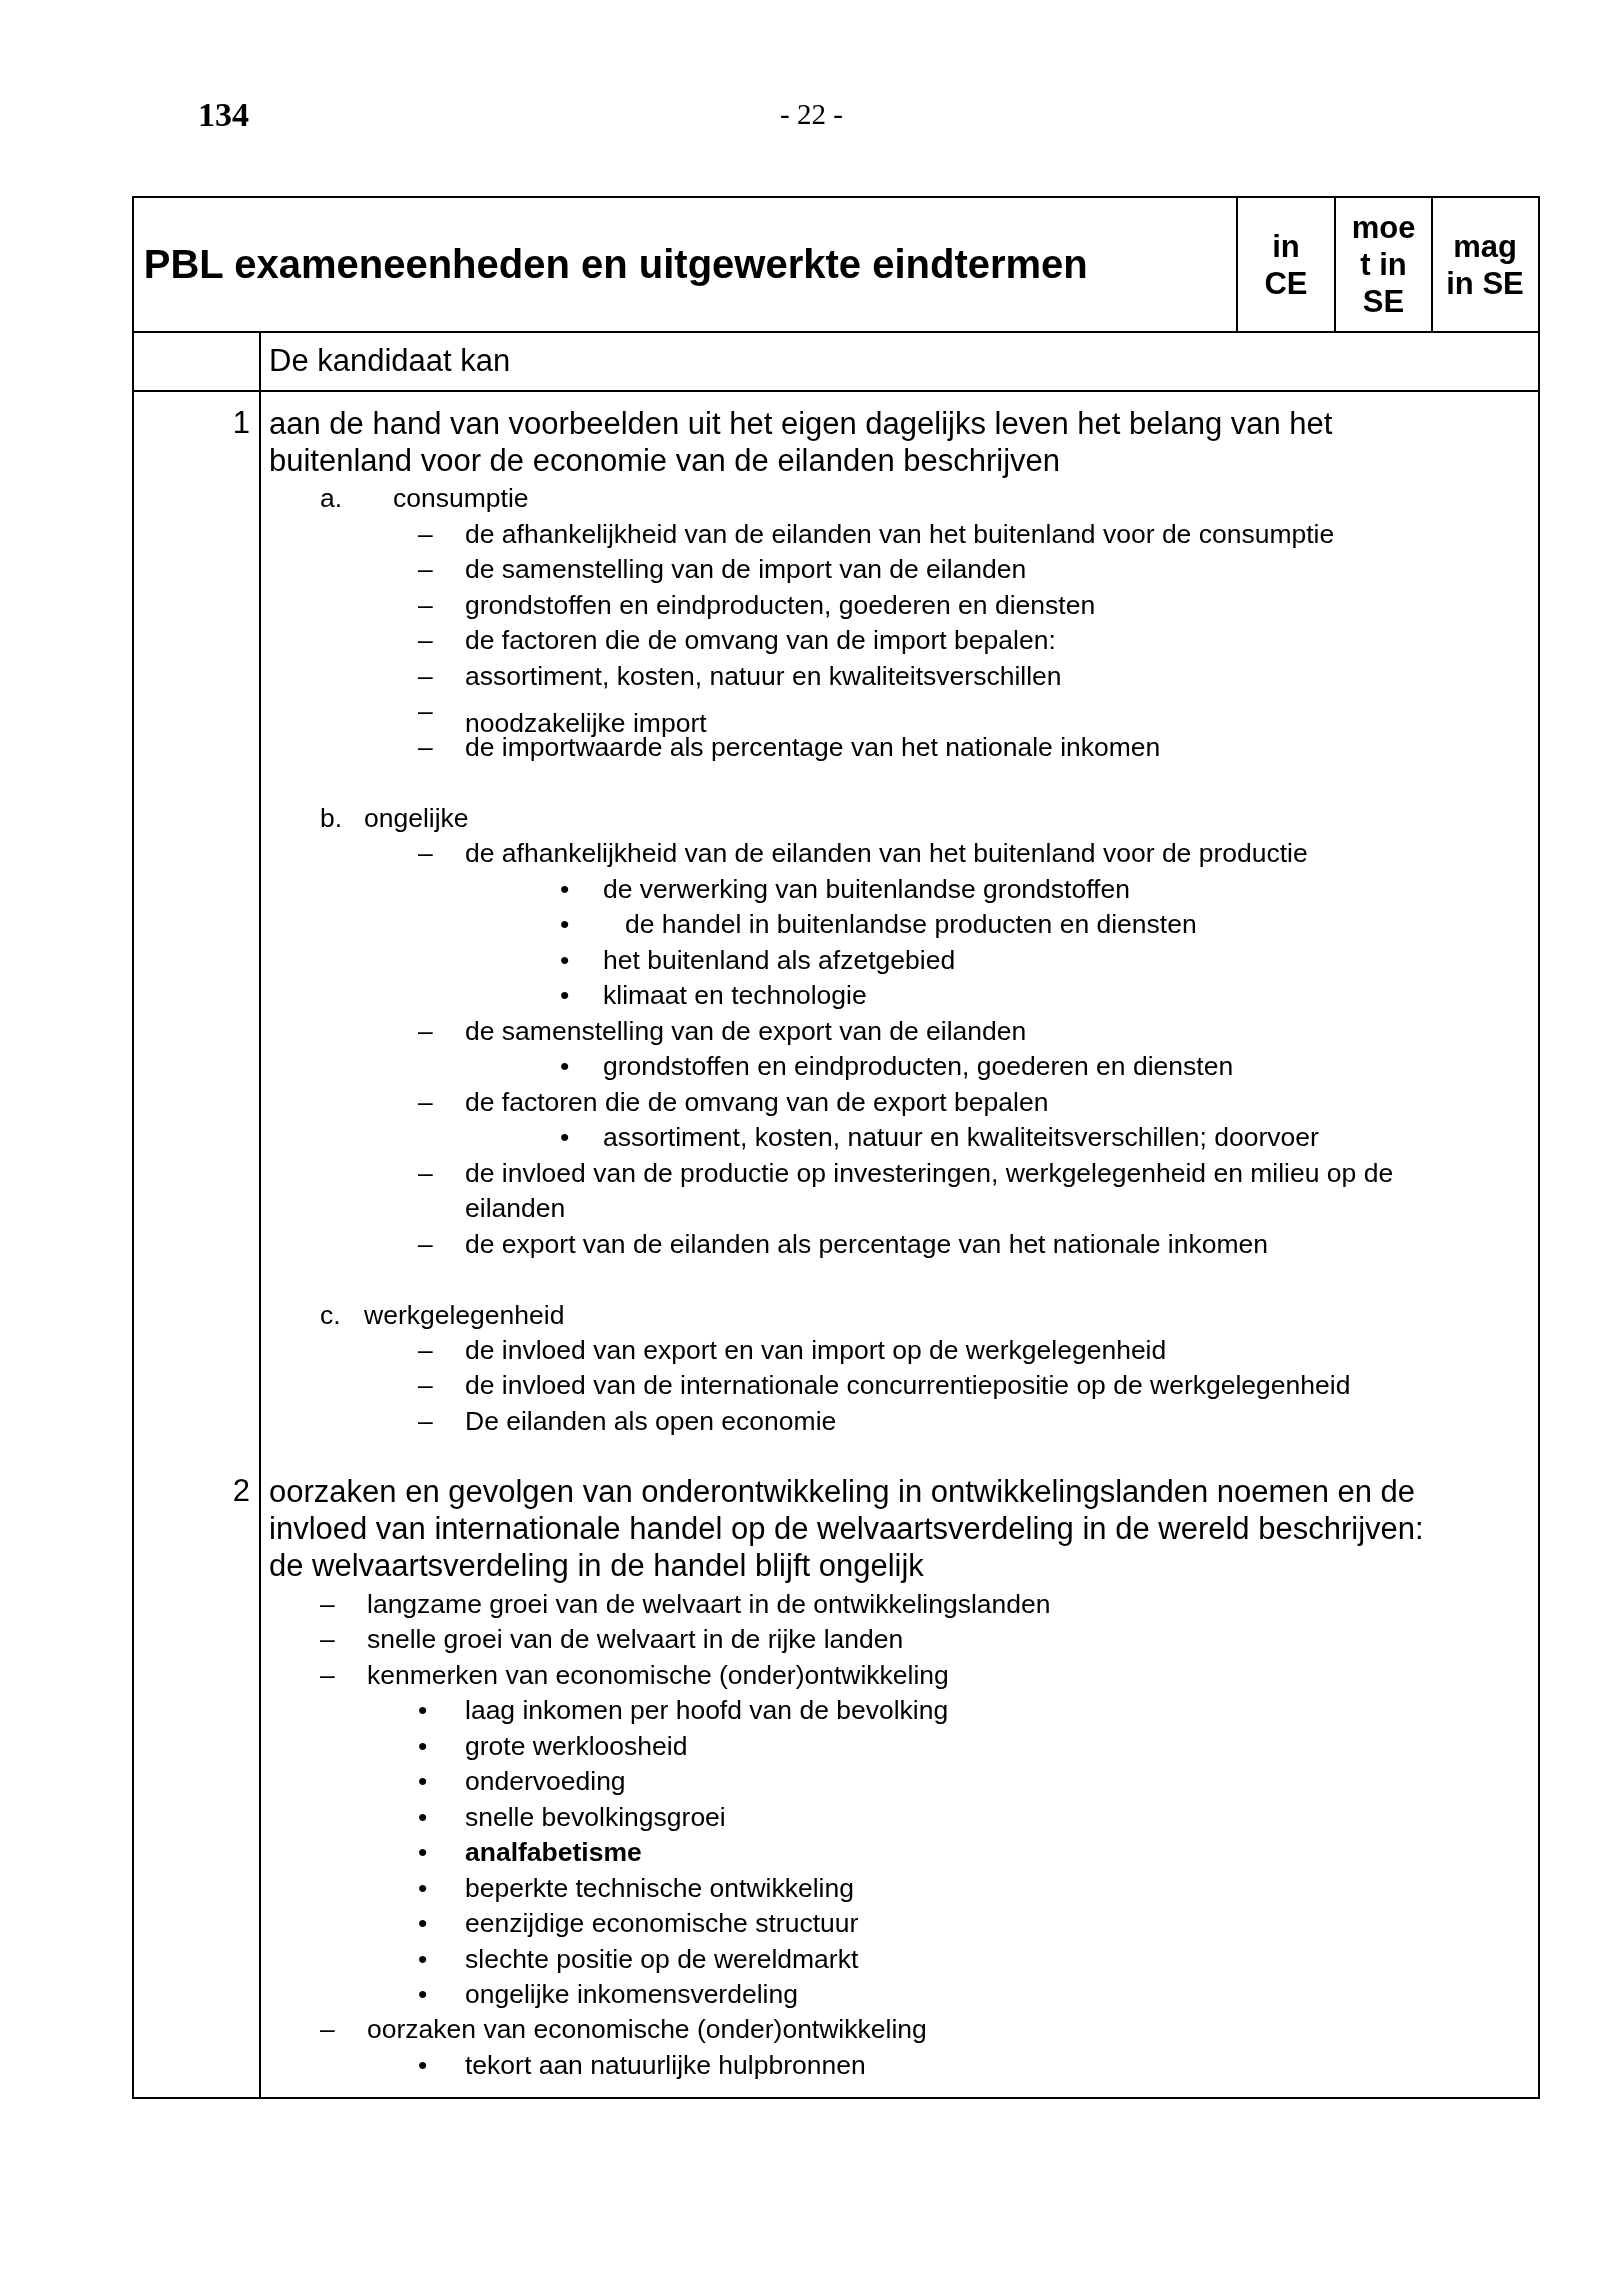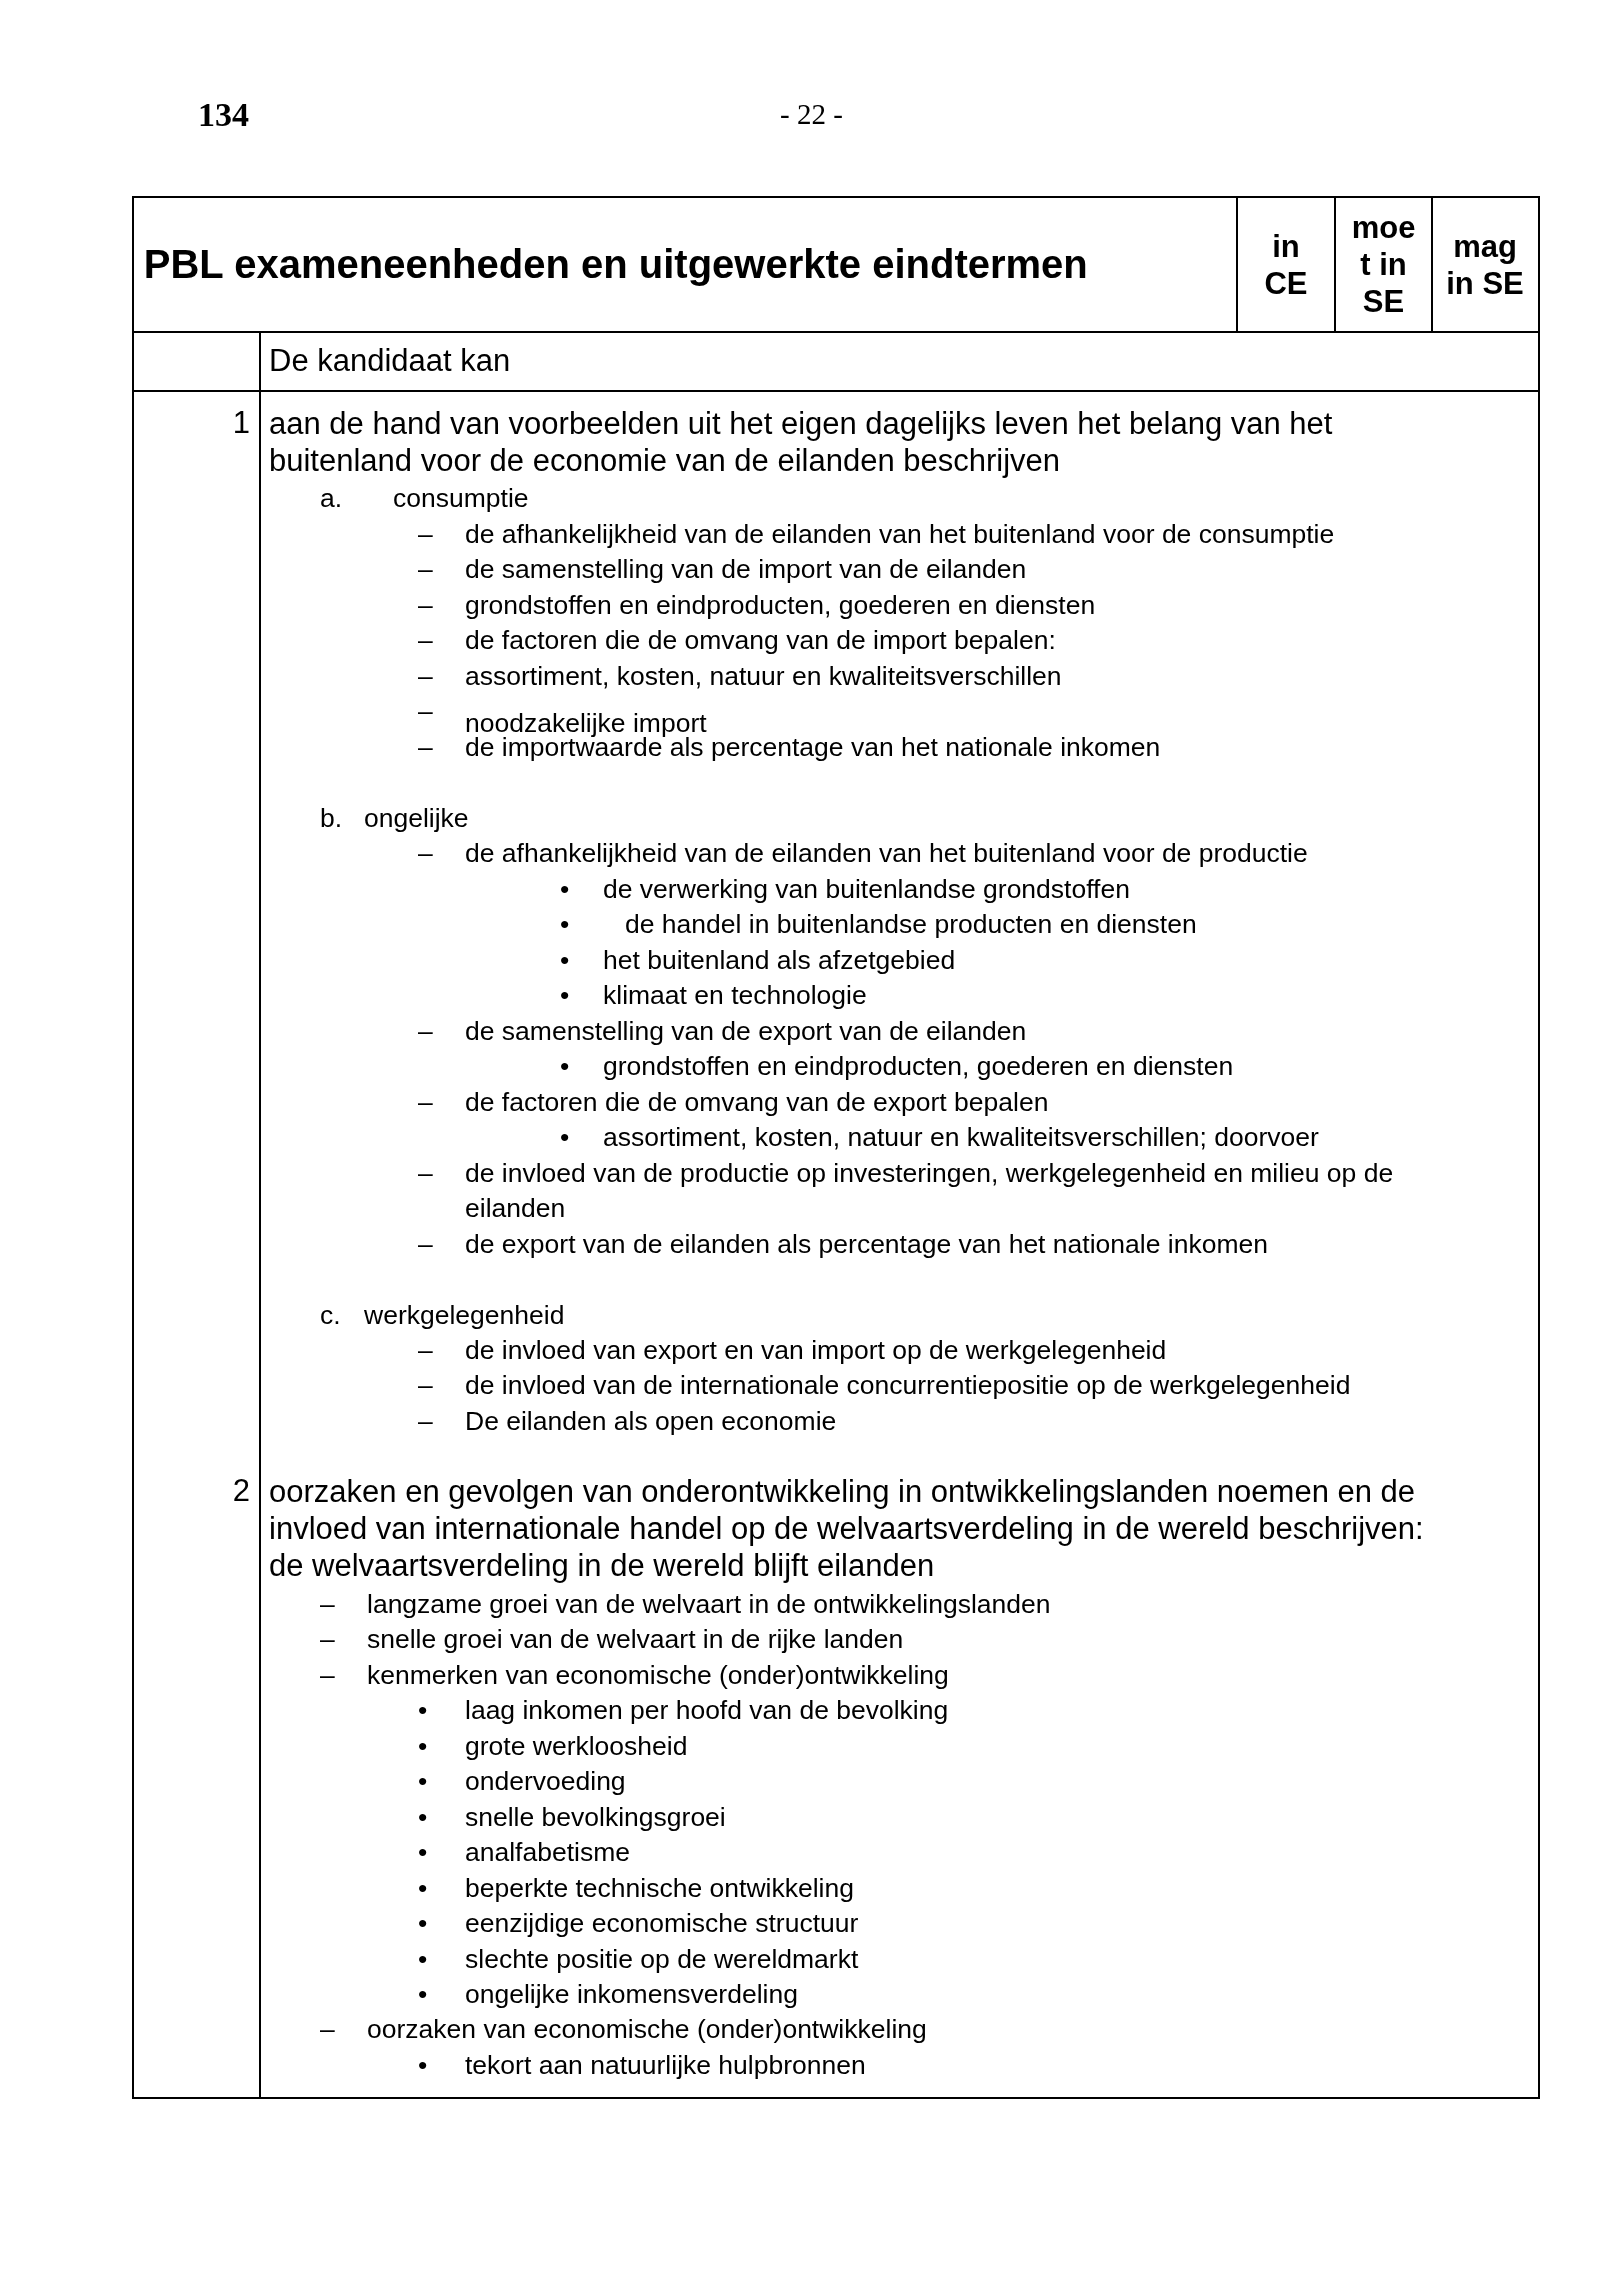--- a/index.html
+++ b/index.html
@@ -153,21 +153,21 @@
         <div class="line" style="top: 999px; left: 0px;">
           <span class="mark" style="left: 284px;">–</span>
           <span class="mark" style="left: 331px;">De eilanden als open economie</span>
         </div>
       </div>
       <div class="row" style="top: 1080px;">
         <div class="num" style="top: 0px;">2</div>
         <div class="main" style="top: 0px;">
           <div>oorzaken en gevolgen van onderontwikkeling in ontwikkelingslanden noemen en de</div>
           <div>invloed van internationale handel op de welvaartsverdeling in de wereld beschrijven:</div>
-          <div>de welvaartsverdeling in de wereld blijft eilanden</div>
+          <div>de welvaartsverdeling in de handel blijft ongelijk</div>
         </div>
         <div class="line" style="top: 114px; left: 0px;">
           <span class="mark" style="left: 186px;">–</span>
           <span class="mark" style="left: 233px;">langzame groei van de welvaart in de ontwikkelingslanden</span>
         </div>
         <div class="line" style="top: 149px; left: 0px;">
           <span class="mark" style="left: 186px;">–</span>
           <span class="mark" style="left: 233px;">snelle groei van de welvaart in de rijke landen</span>
         </div>
         <div class="line" style="top: 185px; left: 0px;">
@@ -185,21 +185,21 @@
         <div class="line" style="top: 291px; left: 0px;">
           <span class="mark" style="left: 284px;">•</span>
           <span class="mark" style="left: 331px;">ondervoeding</span>
         </div>
         <div class="line" style="top: 327px; left: 0px;">
           <span class="mark" style="left: 284px;">•</span>
           <span class="mark" style="left: 331px;">snelle bevolkingsgroei</span>
         </div>
         <div class="line" style="top: 362px; left: 0px;">
           <span class="mark" style="left: 284px;">•</span>
-          <span class="mark" style="left: 331px;">analfabetisme</span>
+          <span class="mark" style="left: 331px; font-weight: bold;">analfabetisme</span>
         </div>
         <div class="line" style="top: 398px; left: 0px;">
           <span class="mark" style="left: 284px;">•</span>
           <span class="mark" style="left: 331px;">beperkte technische ontwikkeling</span>
         </div>
         <div class="line" style="top: 433px; left: 0px;">
           <span class="mark" style="left: 284px;">•</span>
           <span class="mark" style="left: 331px;">eenzijdige economische structuur</span>
         </div>
         <div class="line" style="top: 469px; left: 0px;">

